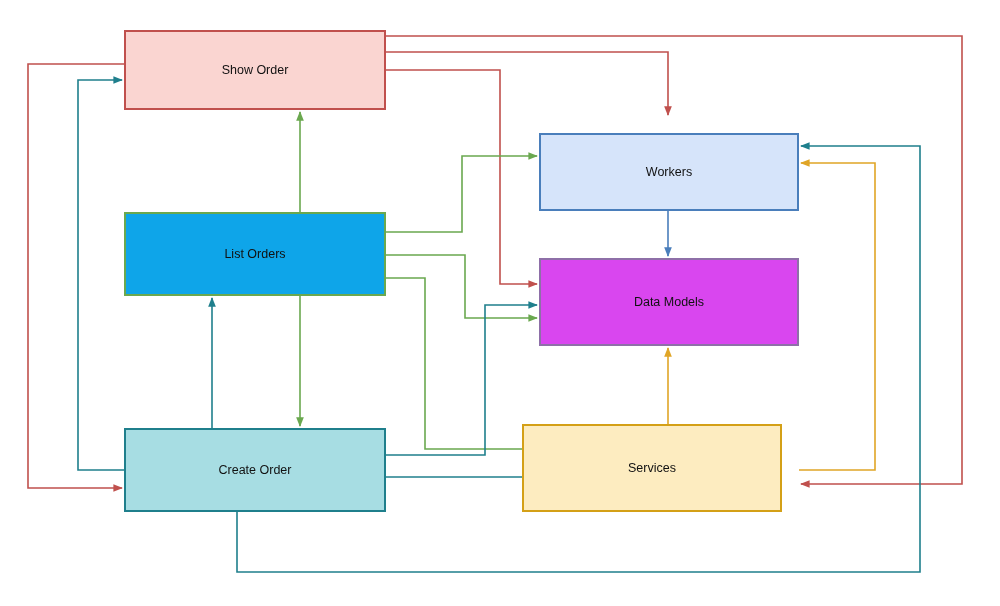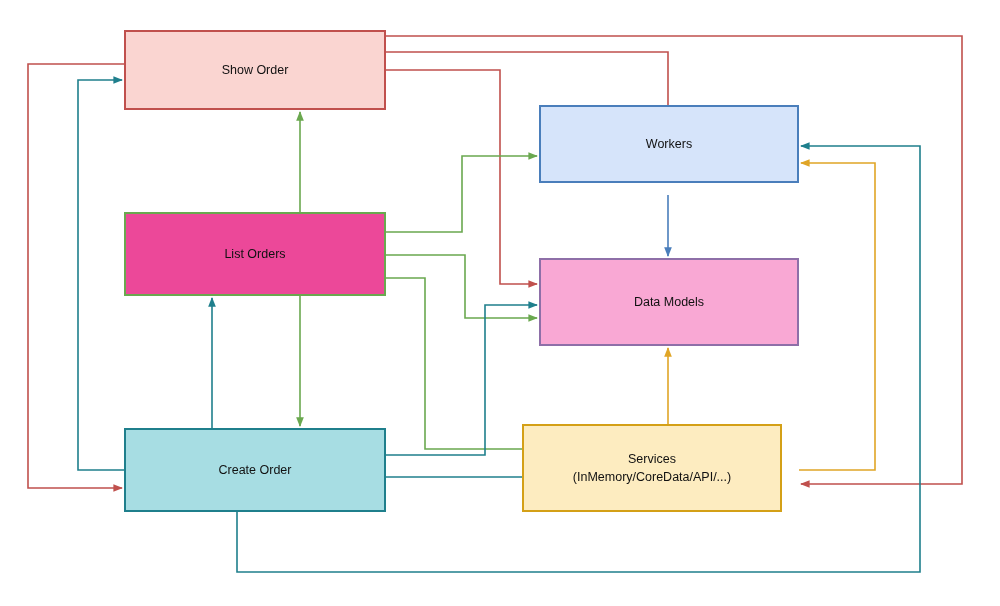--- a/index.html
+++ b/index.html
@@ -47,28 +47,28 @@
       <polyline points="386,455 485,455 485,305 537,305" fill="none" stroke="#1f7f8c" stroke-width="1.6" stroke-linejoin="miter" marker-end="url(#ah-1f7f8c)"></polyline>
       <polyline points="386,477 537,477" fill="none" stroke="#1f7f8c" stroke-width="1.6" stroke-linejoin="miter" marker-end="url(#ah-1f7f8c)"></polyline>
       <polyline points="237,512 237,572 920,572 920,146 801,146" fill="none" stroke="#1f7f8c" stroke-width="1.6" stroke-linejoin="miter" marker-end="url(#ah-1f7f8c)"></polyline>
       <polyline points="668,195 668,256" fill="none" stroke="#4a7ebb" stroke-width="1.6" stroke-linejoin="miter" marker-end="url(#ah-4a7ebb)"></polyline>
       <polyline points="799,470 875,470 875,163 801,163" fill="none" stroke="#e0a526" stroke-width="1.6" stroke-linejoin="miter" marker-end="url(#ah-e0a526)"></polyline>
       <polyline points="668,424 668,348" fill="none" stroke="#e0a526" stroke-width="1.6" stroke-linejoin="miter" marker-end="url(#ah-e0a526)"></polyline>
     </svg>
 <div class="node" style="left: 124px; top: 30px; width: 262px; height: 80px; background: rgb(250, 213, 209); border-color: rgb(192, 80, 77);">
       <div><span>Show Order</span></div>
     </div>
-    <div class="node" style="left: 124px; top: 212px; width: 262px; height: 84px; background: #ec4899; border-color: rgb(106, 168, 79);">
+    <div class="node" style="left: 124px; top: 212px; width: 262px; height: 84px; background: #0ea5e9; border-color: rgb(106, 168, 79);">
       <div><span>List Orders</span></div>
     </div>
     <div class="node" style="left: 124px; top: 428px; width: 262px; height: 84px; background: rgb(167, 221, 227); border-color: rgb(31, 127, 140); text-align: right;">
       <div><span>Create Order</span></div>
     </div>
-    <div class="node" style="left: 539px; top: 105px; width: 260px; height: 78px; background: rgb(214, 228, 250); border-color: rgb(74, 126, 187);">
+    <div class="node" style="left: 539px; top: 133px; width: 260px; height: 78px; background: rgb(214, 228, 250); border-color: rgb(74, 126, 187);">
       <div><span>Workers</span></div>
     </div>
-    <div class="node" style="left: 539px; top: 258px; width: 260px; height: 88px; background: #f9a8d4; border-color: rgb(142, 111, 168);">
+    <div class="node" style="left: 539px; top: 258px; width: 260px; height: 88px; background: #d946ef; border-color: rgb(142, 111, 168);">
       <div><span>Data Models</span></div>
     </div>
     <div class="node" style="left: 522px; top: 424px; width: 260px; height: 88px; background: rgb(253, 236, 192); border-color: rgb(212, 160, 23);">
-      <div><span>Services</span><span class="l2">(InMemory/CoreData/API/...)</span></div>
+      <div><span>Services</span></div>
     </div>
   </div>
 
 </body></html>

